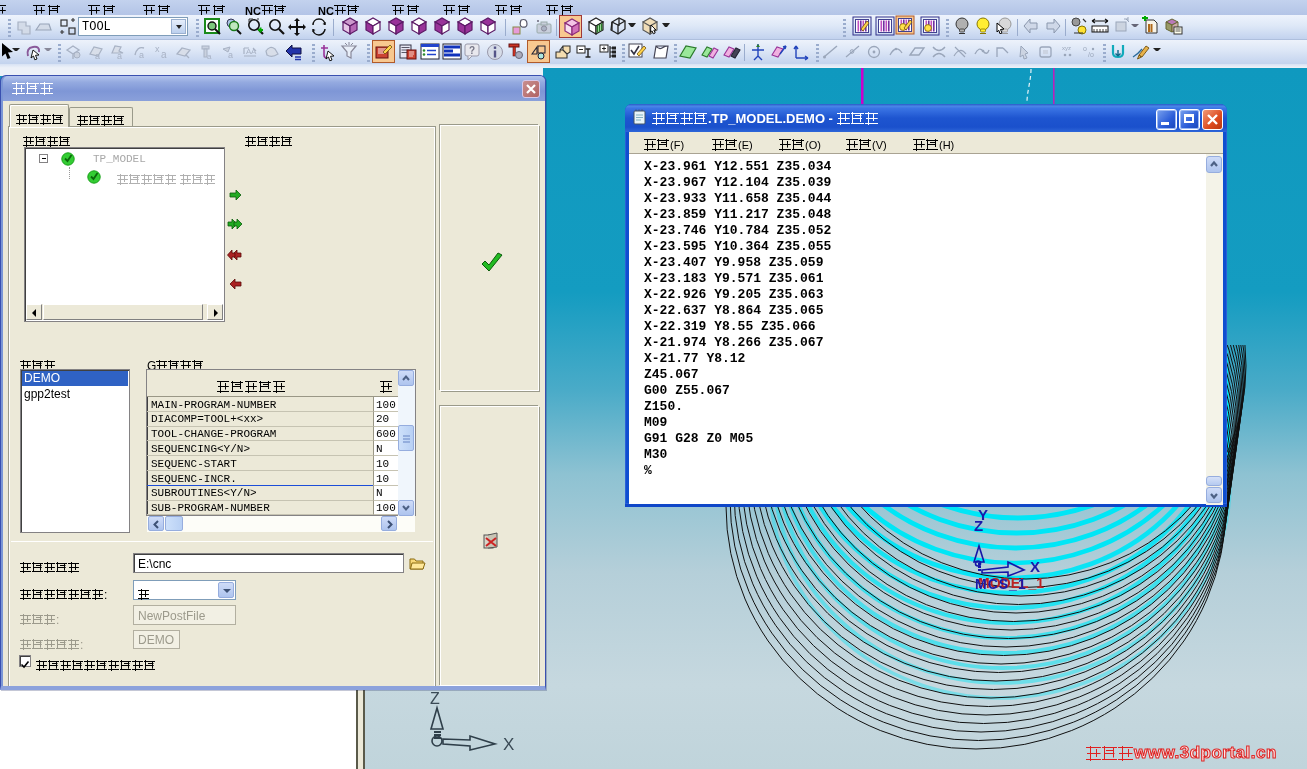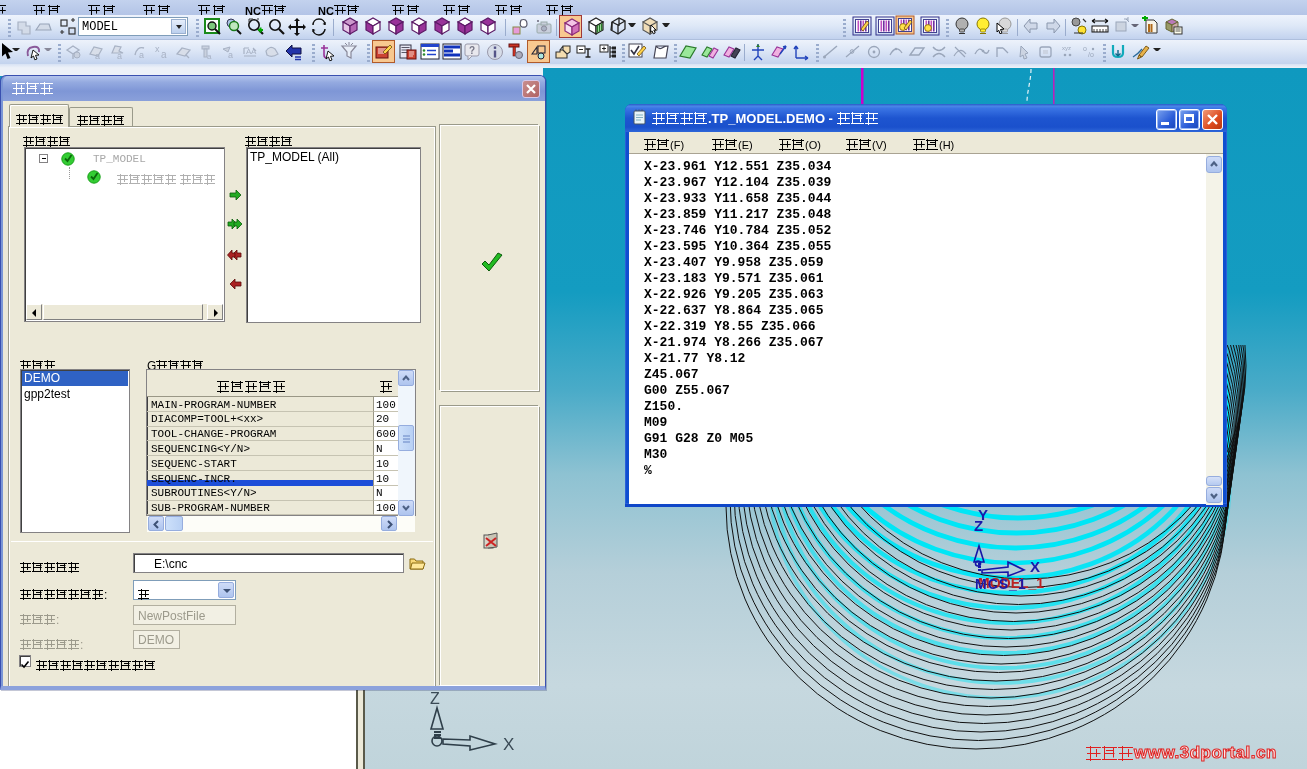--- a/index.html
+++ b/index.html
@@ -35,21 +35,21 @@
       </svg></div>
     <div class="" style="position:absolute;left:32px;top:2px;width:22px;height:20px;"><svg width="22" height="20" viewBox="0 0 22 20">
         <path d="M4 13 L8 7 L17 7 L19 13 Z" fill="#d3dbe8" stroke="#98a4b8" stroke-width="1.2"></path>
       </svg></div>
     <div class="" style="position:absolute;left:58px;top:2px;width:20px;height:20px;"><svg width="20" height="20" viewBox="0 0 20 20">
         <rect x="3" y="3" width="6" height="6" fill="none" stroke="#333" stroke-width="1.2"></rect>
         <rect x="11" y="11" width="6" height="6" fill="none" stroke="#333" stroke-width="1.2"></rect>
         <path d="M13 3 l4 0 m-2 -2 v4 M4 13 v4 m-1.8 -2 h4" stroke="#333" stroke-width="1.1"></path>
       </svg></div>
     <div class="" style="position:absolute;left:78px;top:2px;width:110px;height:19px;background:#fff;border:1px solid #7f9db9;">
-      <span class="mono" style="font-size:12px;position:absolute;left:3px;top:2px;">MODEL</span>
+      <span class="mono" style="font-size:12px;position:absolute;left:3px;top:2px;">TOOL</span>
       <div class="" style="position:absolute;right:1px;top:1px;width:15px;height:15px;background:linear-gradient(180deg,#e6eefb,#bcd0ee);border:1px solid #9ab0d0;">
         <div style="position:absolute;left:3.5px;top:5px;border-left:3.5px solid transparent;border-right:3.5px solid transparent;border-top:4.5px solid #222;"></div>
       </div>
     </div>
     <div class="grip" style="left:196px;"></div>
     <div class="" style="position:absolute;left:203px;top:2px;width:20px;height:20px;"><svg width="20" height="20" viewBox="0 0 20 20">
         <rect x="2" y="2" width="14" height="14" fill="#fff" stroke="#1a8a1a" stroke-width="2"></rect>
         <circle cx="9" cy="9" r="4" fill="#7ec87e" stroke="#111" stroke-width="1.4"></circle>
         <line x1="12" y1="12" x2="17" y2="17" stroke="#111" stroke-width="2"></line>
       </svg></div>
@@ -672,23 +672,20 @@
             <path d="M7 5 L10 5 L10 2 L15 7 L10 12 L10 9 L7 9 Z" fill="#22aa22" stroke="#0a5a0a" stroke-width="0.8"></path>
           </svg></div>
         <div class="" style="position:absolute;left:224px;top:147px;width:16px;height:14px;"><svg width="16" height="14" viewBox="0 0 16 14">
             <path d="M14 5 L10 5 L10 2 L5 7 L10 12 L10 9 L14 9 Z" fill="#aa2222" stroke="#5a0a0a" stroke-width="0.8"></path>
             <path d="M8 5 L5 5 L5 2 L0.5 7 L5 12 L5 9 L8 9 Z" fill="#aa2222" stroke="#5a0a0a" stroke-width="0.8"></path>
           </svg></div>
         <div class="" style="position:absolute;left:225px;top:176px;width:15px;height:14px;"><svg width="15" height="14" viewBox="0 0 15 14">
             <path d="M13 5 L7 5 L7 2 L2 7 L7 12 L7 9 L13 9 Z" fill="#aa2222" stroke="#5a0a0a" stroke-width="0.8"></path>
           </svg></div>
         <div class="" style="position:absolute;left:242px;top:31px;"><i class="hz a " style="width:11px;height:11px;margin-right:1px;"></i><i class="hz b " style="width:11px;height:11px;margin-right:1px;"></i><i class="hz a " style="width:11px;height:11px;margin-right:1px;"></i><i class="hz b " style="width:11px;height:11px;margin-right:1px;"></i></div>
-        <div class="" style="position:absolute;left:243px;top:46px;width:175px;height:176px;background:#fff;border:1px solid #848284;box-shadow:inset 1px 1px 0 #404040;">
-          <div class="" style="position:absolute;left:3px;top:2px;font:12px Liberation Sans;">TP_MODEL (All)</div>
-        </div>
         <div class="" style="position:absolute;left:17px;top:255px;"><i class="hz a " style="width:11px;height:11px;margin-right:1px;"></i><i class="hz b " style="width:11px;height:11px;margin-right:1px;"></i><i class="hz a " style="width:11px;height:11px;margin-right:1px;"></i></div>
         <div class="" style="position:absolute;left:17px;top:268px;width:110px;height:164px;background:#fff;border:1px solid #848284;box-shadow:inset 1px 1px 0 #404040;">
           <div class="" style="position:absolute;left:1px;top:1px;width:106px;height:15px;background:#2f62c4;color:#fff;font:12px Liberation Sans;padding-left:2px;">DEMO</div>
           <div class="" style="position:absolute;left:3px;top:17px;font:12px Liberation Sans;">gpp2test</div>
         </div>
         <div class="" style="position:absolute;left:144px;top:255px;"><span style="font:12px Liberation Sans;vertical-align:middle;">G</span><i class="hz a " style="width:11px;height:11px;margin-right:1px;"></i><i class="hz b " style="width:11px;height:11px;margin-right:1px;"></i><i class="hz a " style="width:11px;height:11px;margin-right:1px;"></i><i class="hz b " style="width:11px;height:11px;margin-right:1px;"></i></div>
         <div class="" style="position:absolute;left:143px;top:268px;width:270px;height:147px;background:#ece9d8;border:1px solid #848284;box-shadow:inset 1px 1px 0 #404040;">
           <div class="" style="position:absolute;left:0;top:0;width:251px;height:27px;background:#ece9d8;border-bottom:1px solid #9a9786;">
             <div class="" style="position:absolute;left:70px;top:7px;"><i class="hz a " style="width:12px;height:12px;margin-right:2px;"></i><i class="hz b " style="width:12px;height:12px;margin-right:2px;"></i><i class="hz a " style="width:12px;height:12px;margin-right:2px;"></i><i class="hz b " style="width:12px;height:12px;margin-right:2px;"></i><i class="hz a " style="width:12px;height:12px;margin-right:2px;"></i></div>
             <div class="" style="position:absolute;left:233px;top:7px;"><i class="hz a " style="width:12px;height:12px;margin-right:0px;"></i></div>
@@ -716,21 +713,21 @@
           </div>
           <div class="" style="position:absolute;left:226px;top:71.4px;width:25px;height:14.8px;background:#fff;border-bottom:1px solid #c6c3b2;border-left:1px solid #9a9786;font:11px Liberation Mono;">
             <span style="position:absolute;left:2px;top:1.5px;">N</span>
           </div>
           <div class="" style="position:absolute;left:0;top:86.2px;width:226px;height:14.8px;border-bottom:1px solid #c6c3b2;font:11px Liberation Mono;">
             <span style="position:absolute;left:4px;top:1.5px;">SEQUENC-START</span>
           </div>
           <div class="" style="position:absolute;left:226px;top:86.2px;width:25px;height:14.8px;background:#fff;border-bottom:1px solid #c6c3b2;border-left:1px solid #9a9786;font:11px Liberation Mono;">
             <span style="position:absolute;left:2px;top:1.5px;">10</span>
           </div>
-          <div class="" style="position:absolute;left:0;top:101.0px;width:226px;height:14.8px;border-bottom:6px solid #1d4ed8;font:11px Liberation Mono;">
+          <div class="" style="position:absolute;left:0;top:101.0px;width:226px;height:14.8px;border-bottom:1px solid #1d4ed8;font:11px Liberation Mono;">
             <span style="position:absolute;left:4px;top:1.5px;">SEQUENC-INCR.</span>
           </div>
           <div class="" style="position:absolute;left:226px;top:101.0px;width:25px;height:14.8px;background:#fff;border-bottom:1px solid #c6c3b2;border-left:1px solid #9a9786;font:11px Liberation Mono;">
             <span style="position:absolute;left:2px;top:1.5px;">10</span>
           </div>
           <div class="" style="position:absolute;left:0;top:115.8px;width:226px;height:14.8px;border-bottom:1px solid #c6c3b2;font:11px Liberation Mono;">
             <span style="position:absolute;left:4px;top:1.5px;">SUBROUTINES&lt;Y/N&gt;</span>
           </div>
           <div class="" style="position:absolute;left:226px;top:115.8px;width:25px;height:14.8px;background:#fff;border-bottom:1px solid #c6c3b2;border-left:1px solid #9a9786;font:11px Liberation Mono;">
             <span style="position:absolute;left:2px;top:1.5px;">N</span>
@@ -758,21 +755,21 @@
               <path d="M9 3 L5.5 6.5 L9 10" fill="none" stroke="#3d5175" stroke-width="2"></path>
             </svg></div>
           <div class="" style="position:absolute;left:18px;top:0;width:18px;height:15px;border-radius:2px;background:linear-gradient(90deg,#cde0fa,#b8d0f4);border:1px solid #96adde;"></div>
           <div class="" style="position:absolute;left:234px;top:0;width:16px;height:15px;border-radius:2px;background:linear-gradient(180deg,#cfdcf8,#aec4ee);border:1px solid #96adde;"><svg width="14" height="13" viewBox="0 0 14 13">
               <path d="M6 3 L9.5 6.5 L6 10" fill="none" stroke="#3d5175" stroke-width="2"></path>
             </svg></div>
         </div>
         <div class="" style="position:absolute;left:8px;top:440px;width:422px;height:1px;background:#b8b4a4;border-bottom:1px solid #fff;"></div>
         <div class="" style="position:absolute;left:17px;top:457px;"><i class="hz a " style="width:11px;height:11px;margin-right:1px;"></i><i class="hz b " style="width:11px;height:11px;margin-right:1px;"></i><i class="hz a " style="width:11px;height:11px;margin-right:1px;"></i><i class="hz b " style="width:11px;height:11px;margin-right:1px;"></i><i class="hz a " style="width:11px;height:11px;margin-right:1px;"></i></div>
         <div class="" style="position:absolute;left:130px;top:452px;width:271px;height:20px;background:#fff;border:1px solid #848284;box-shadow:inset 1px 1px 0 #404040;font:12px Liberation Sans;">
-          <span style="position:absolute;left:20px;top:3px;">E:\cnc</span>
+          <span style="position:absolute;left:4px;top:3px;">E:\cnc</span>
         </div>
         <div class="" style="position:absolute;left:406px;top:454px;width:20px;height:17px;"><svg width="20" height="17" viewBox="0 0 20 17">
             <path d="M1 4 L1 14 L14 14 L14 6 L7 6 L5.5 4 Z" fill="#f8d878" stroke="#8a6a10"></path>
             <path d="M3 8 L16 8 L14 14 L1.5 14 Z" fill="#ffe89a" stroke="#8a6a10"></path>
           </svg></div>
         <div class="" style="position:absolute;left:17px;top:484px;"><i class="hz a " style="width:11px;height:11px;margin-right:1px;"></i><i class="hz b " style="width:11px;height:11px;margin-right:1px;"></i><i class="hz a " style="width:11px;height:11px;margin-right:1px;"></i><i class="hz b " style="width:11px;height:11px;margin-right:1px;"></i><i class="hz a " style="width:11px;height:11px;margin-right:1px;"></i><i class="hz b " style="width:11px;height:11px;margin-right:1px;"></i><i class="hz a " style="width:11px;height:11px;margin-right:1px;"></i><span style="font:12px Liberation Sans;">:</span></div>
         <div class="" style="position:absolute;left:130px;top:479px;width:103px;height:20px;background:#fff;border:1px solid #7f9db9;">
           <div class="" style="position:absolute;left:4px;top:4px;"><i class="hz a " style="width:11px;height:11px;margin-right:0px;"></i></div>
           <div class="" style="position:absolute;right:1px;top:1px;width:16px;height:16px;border-radius:2px;background:linear-gradient(180deg,#cfdcf8,#aec4ee);border:1px solid #96adde;">
             <div style="position:absolute;left:4px;top:6px;border-left:4px solid transparent;border-right:4px solid transparent;border-top:4.5px solid #3d5175;"></div>

